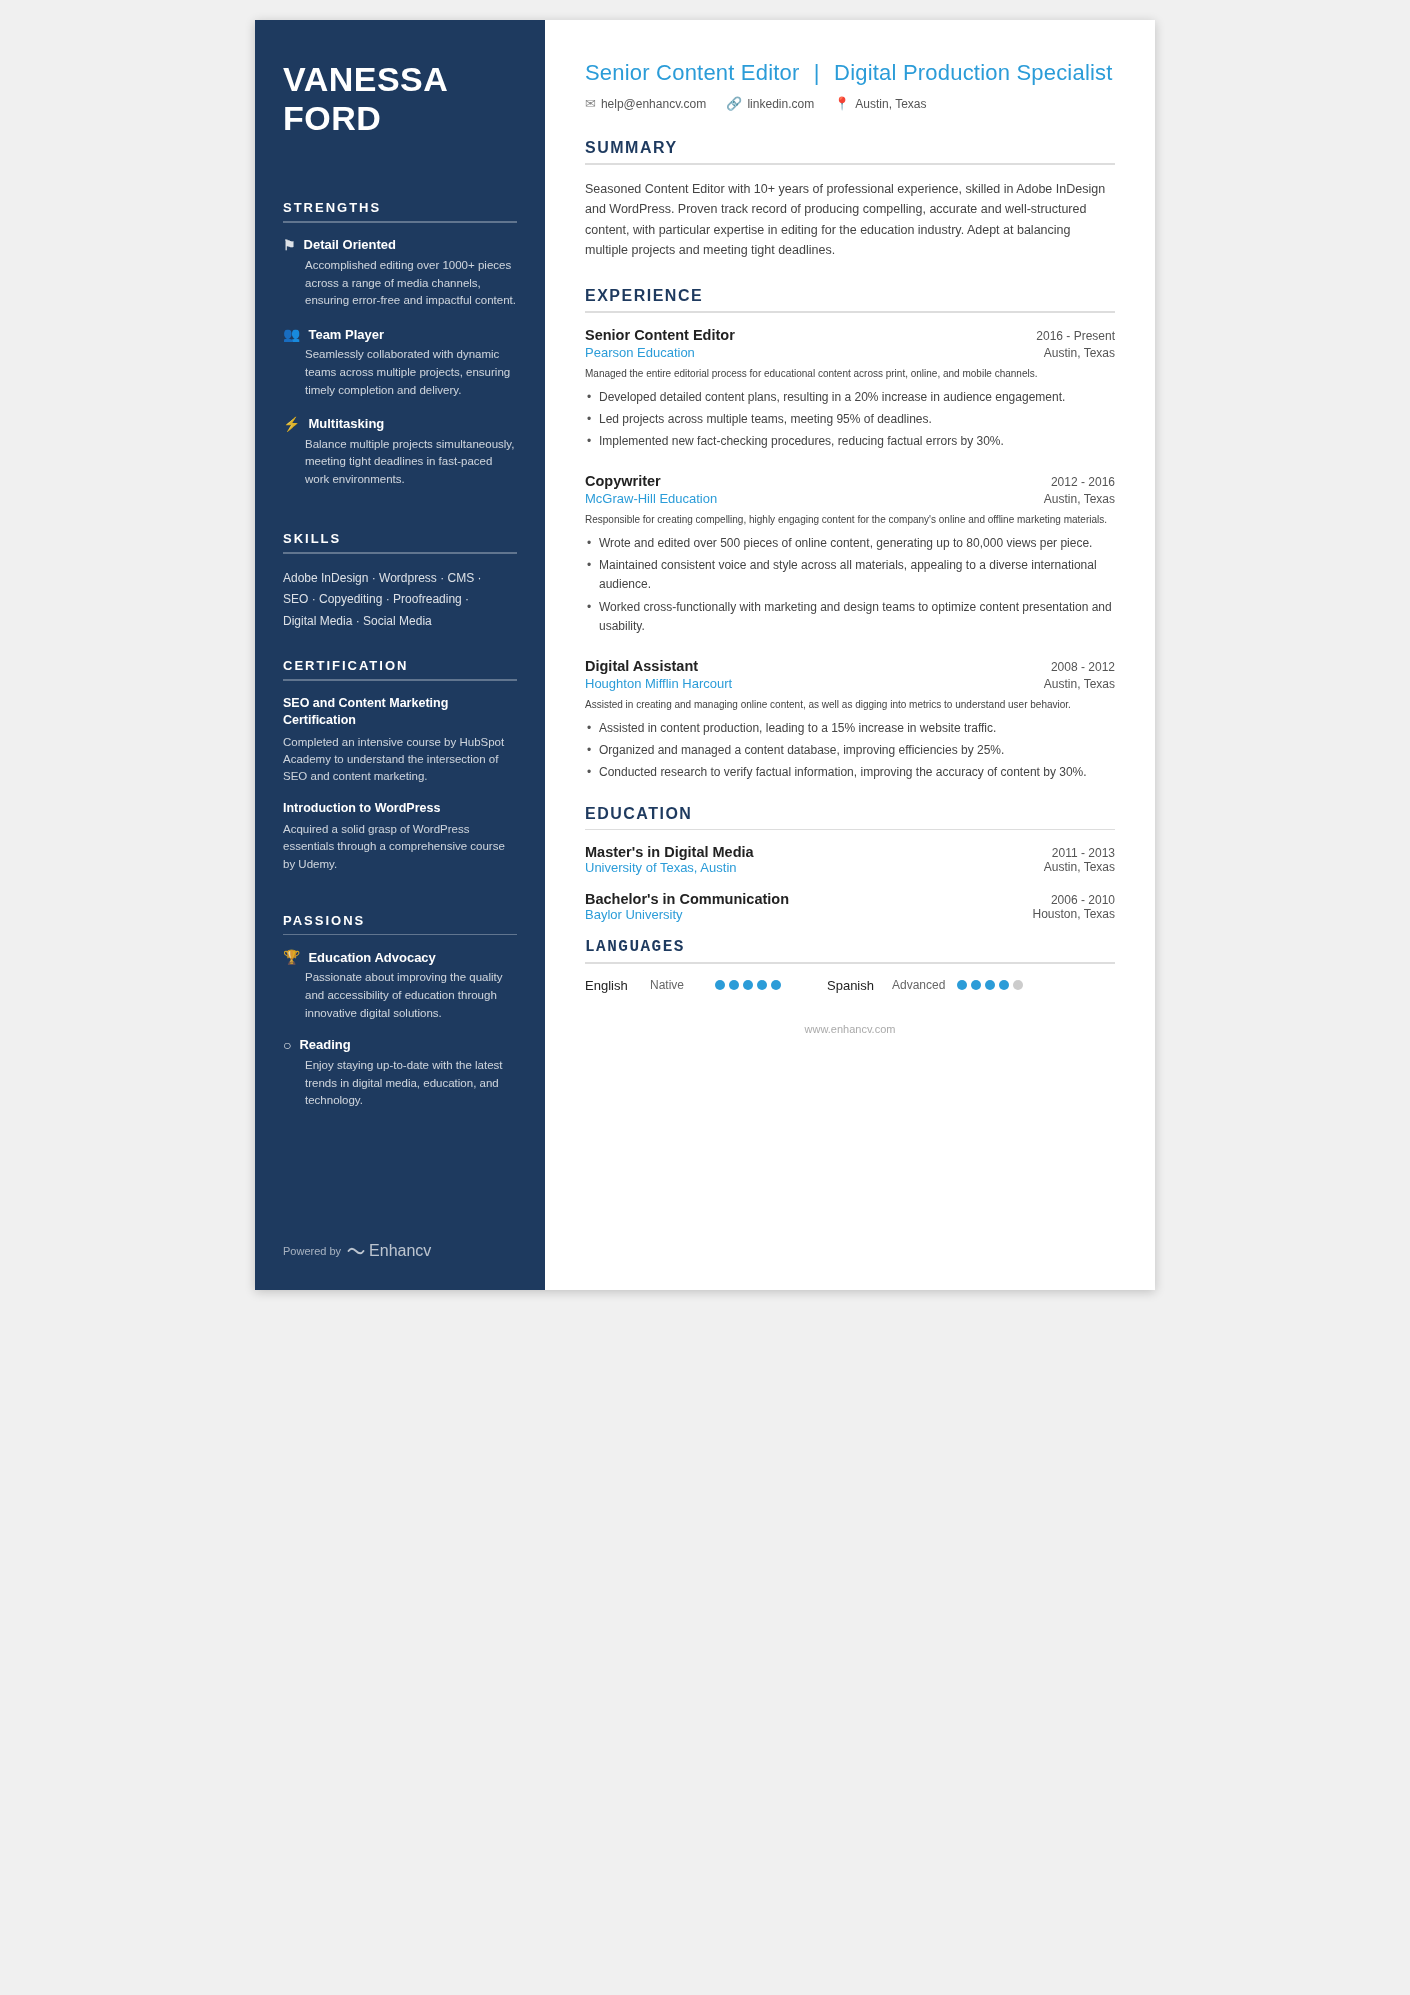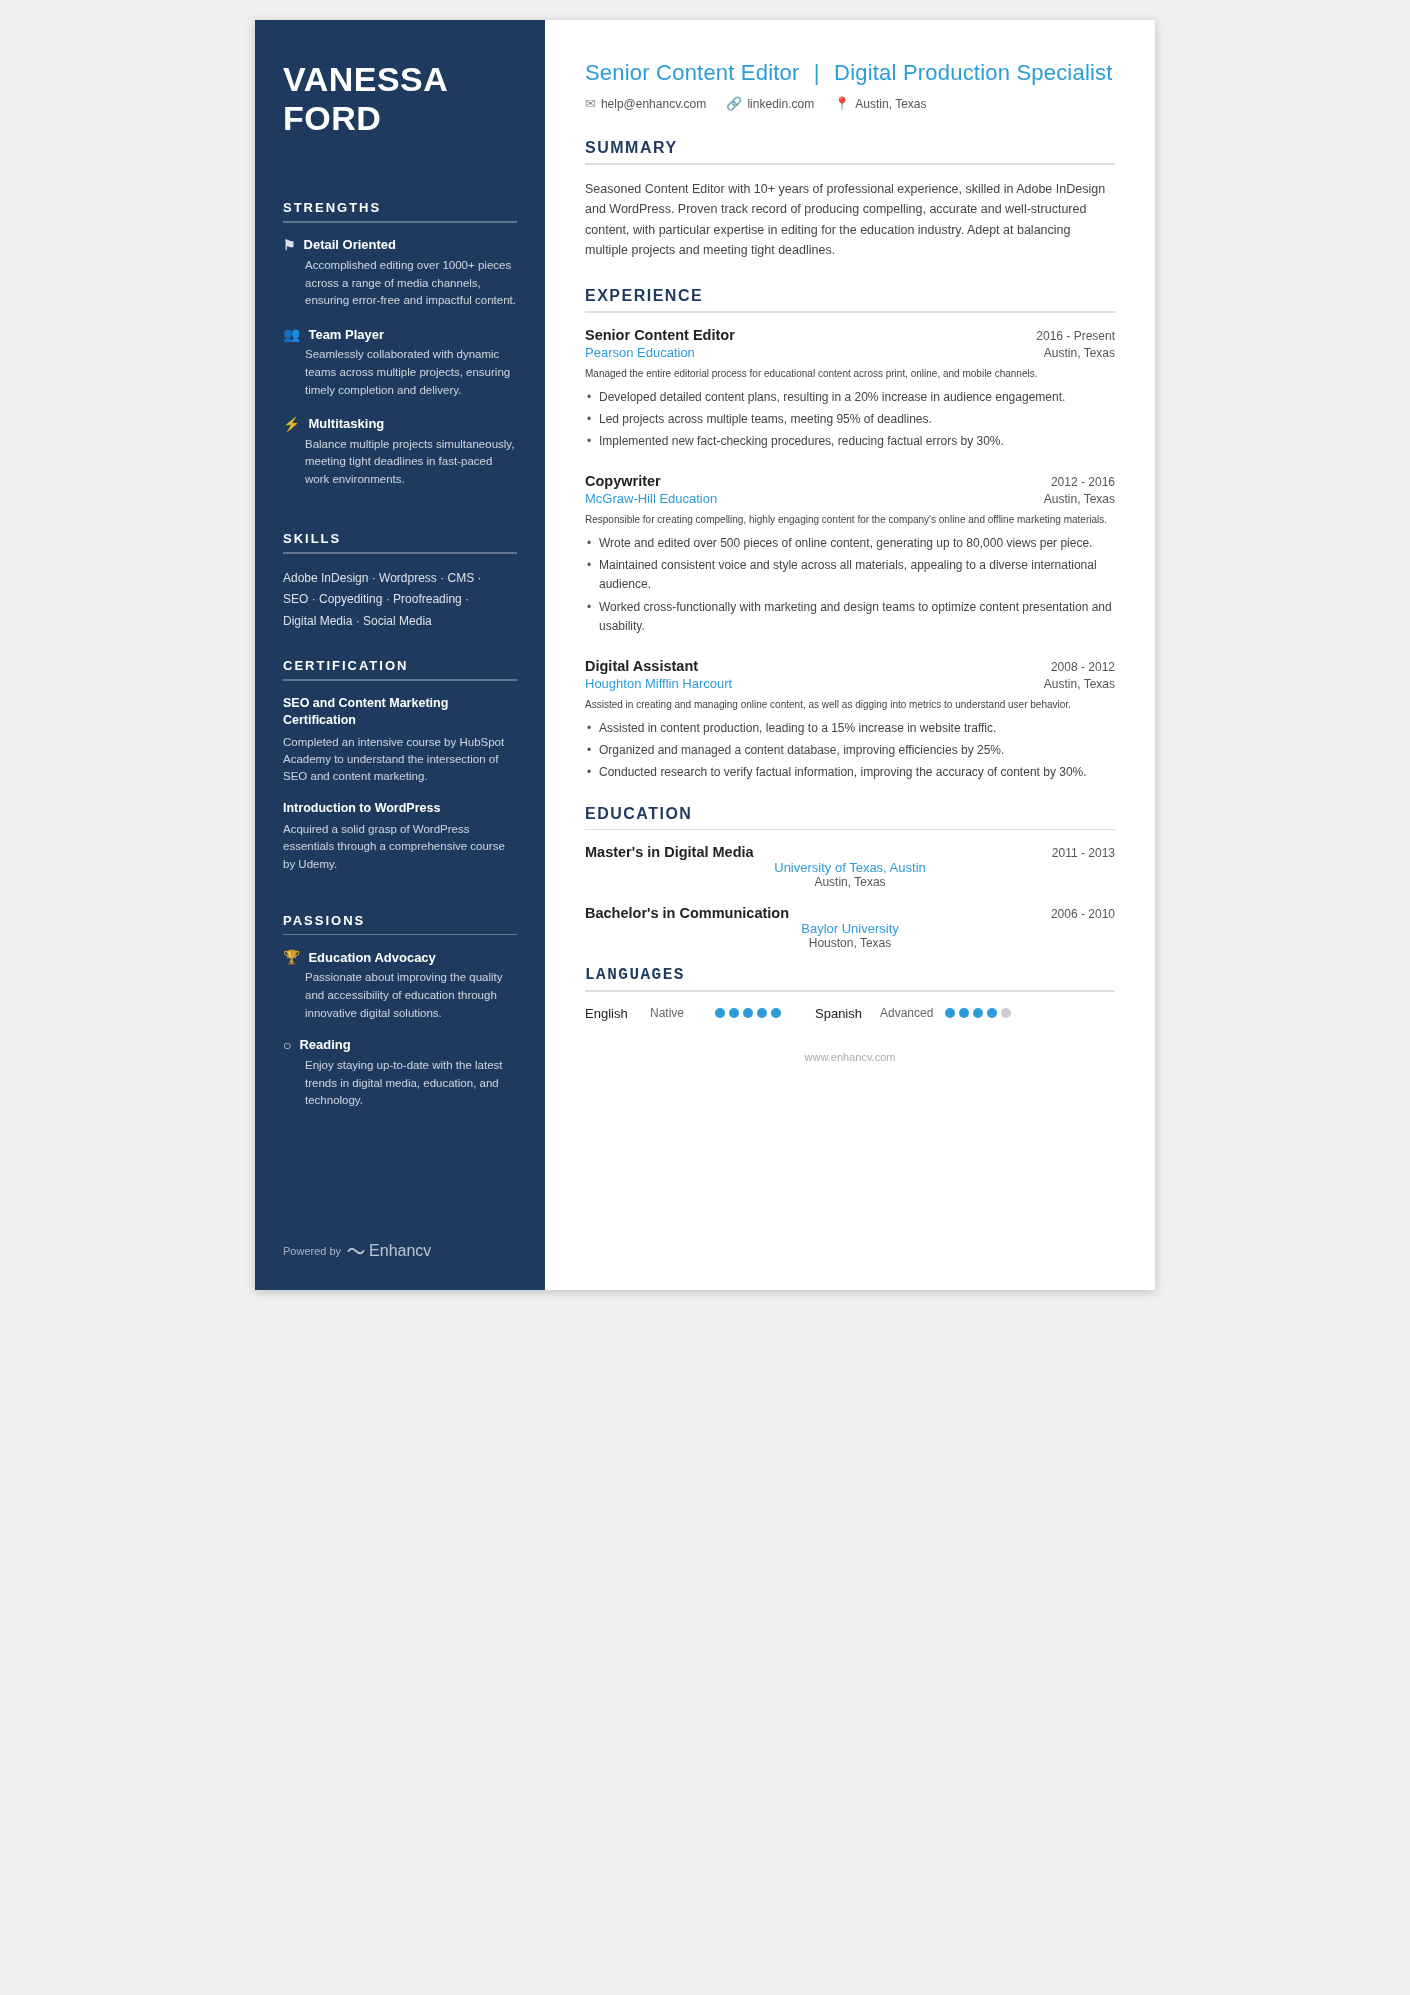--- a/index.html
+++ b/index.html
@@ -249,37 +249,36 @@
       font-weight: 600;
       color: #222;
     }
     .edu-dates {
       font-size: 12px;
       color: #555;
     }
     .edu-school-row {
       display: flex;
       justify-content: space-between;
-      align-items: center;
-      flex-direction: column;
+      align-items: flex-start;
     }
     .edu-school {
       font-size: 13px;
       color: #2b9cd8;
       font-weight: 500;
     }
     .edu-location {
       font-size: 12px;
       color: #555;
     }
     
     .languages-row {
       display: flex;
       align-items: flex-start;
-      gap: 34px;
+      gap: 46px;
       margin-top: 10px;
     }
     .lang-item {
       display: flex;
       align-items: center;
       gap: 10px;
     }
     .lang-name {
       font-size: 13px;
       color: #222;

